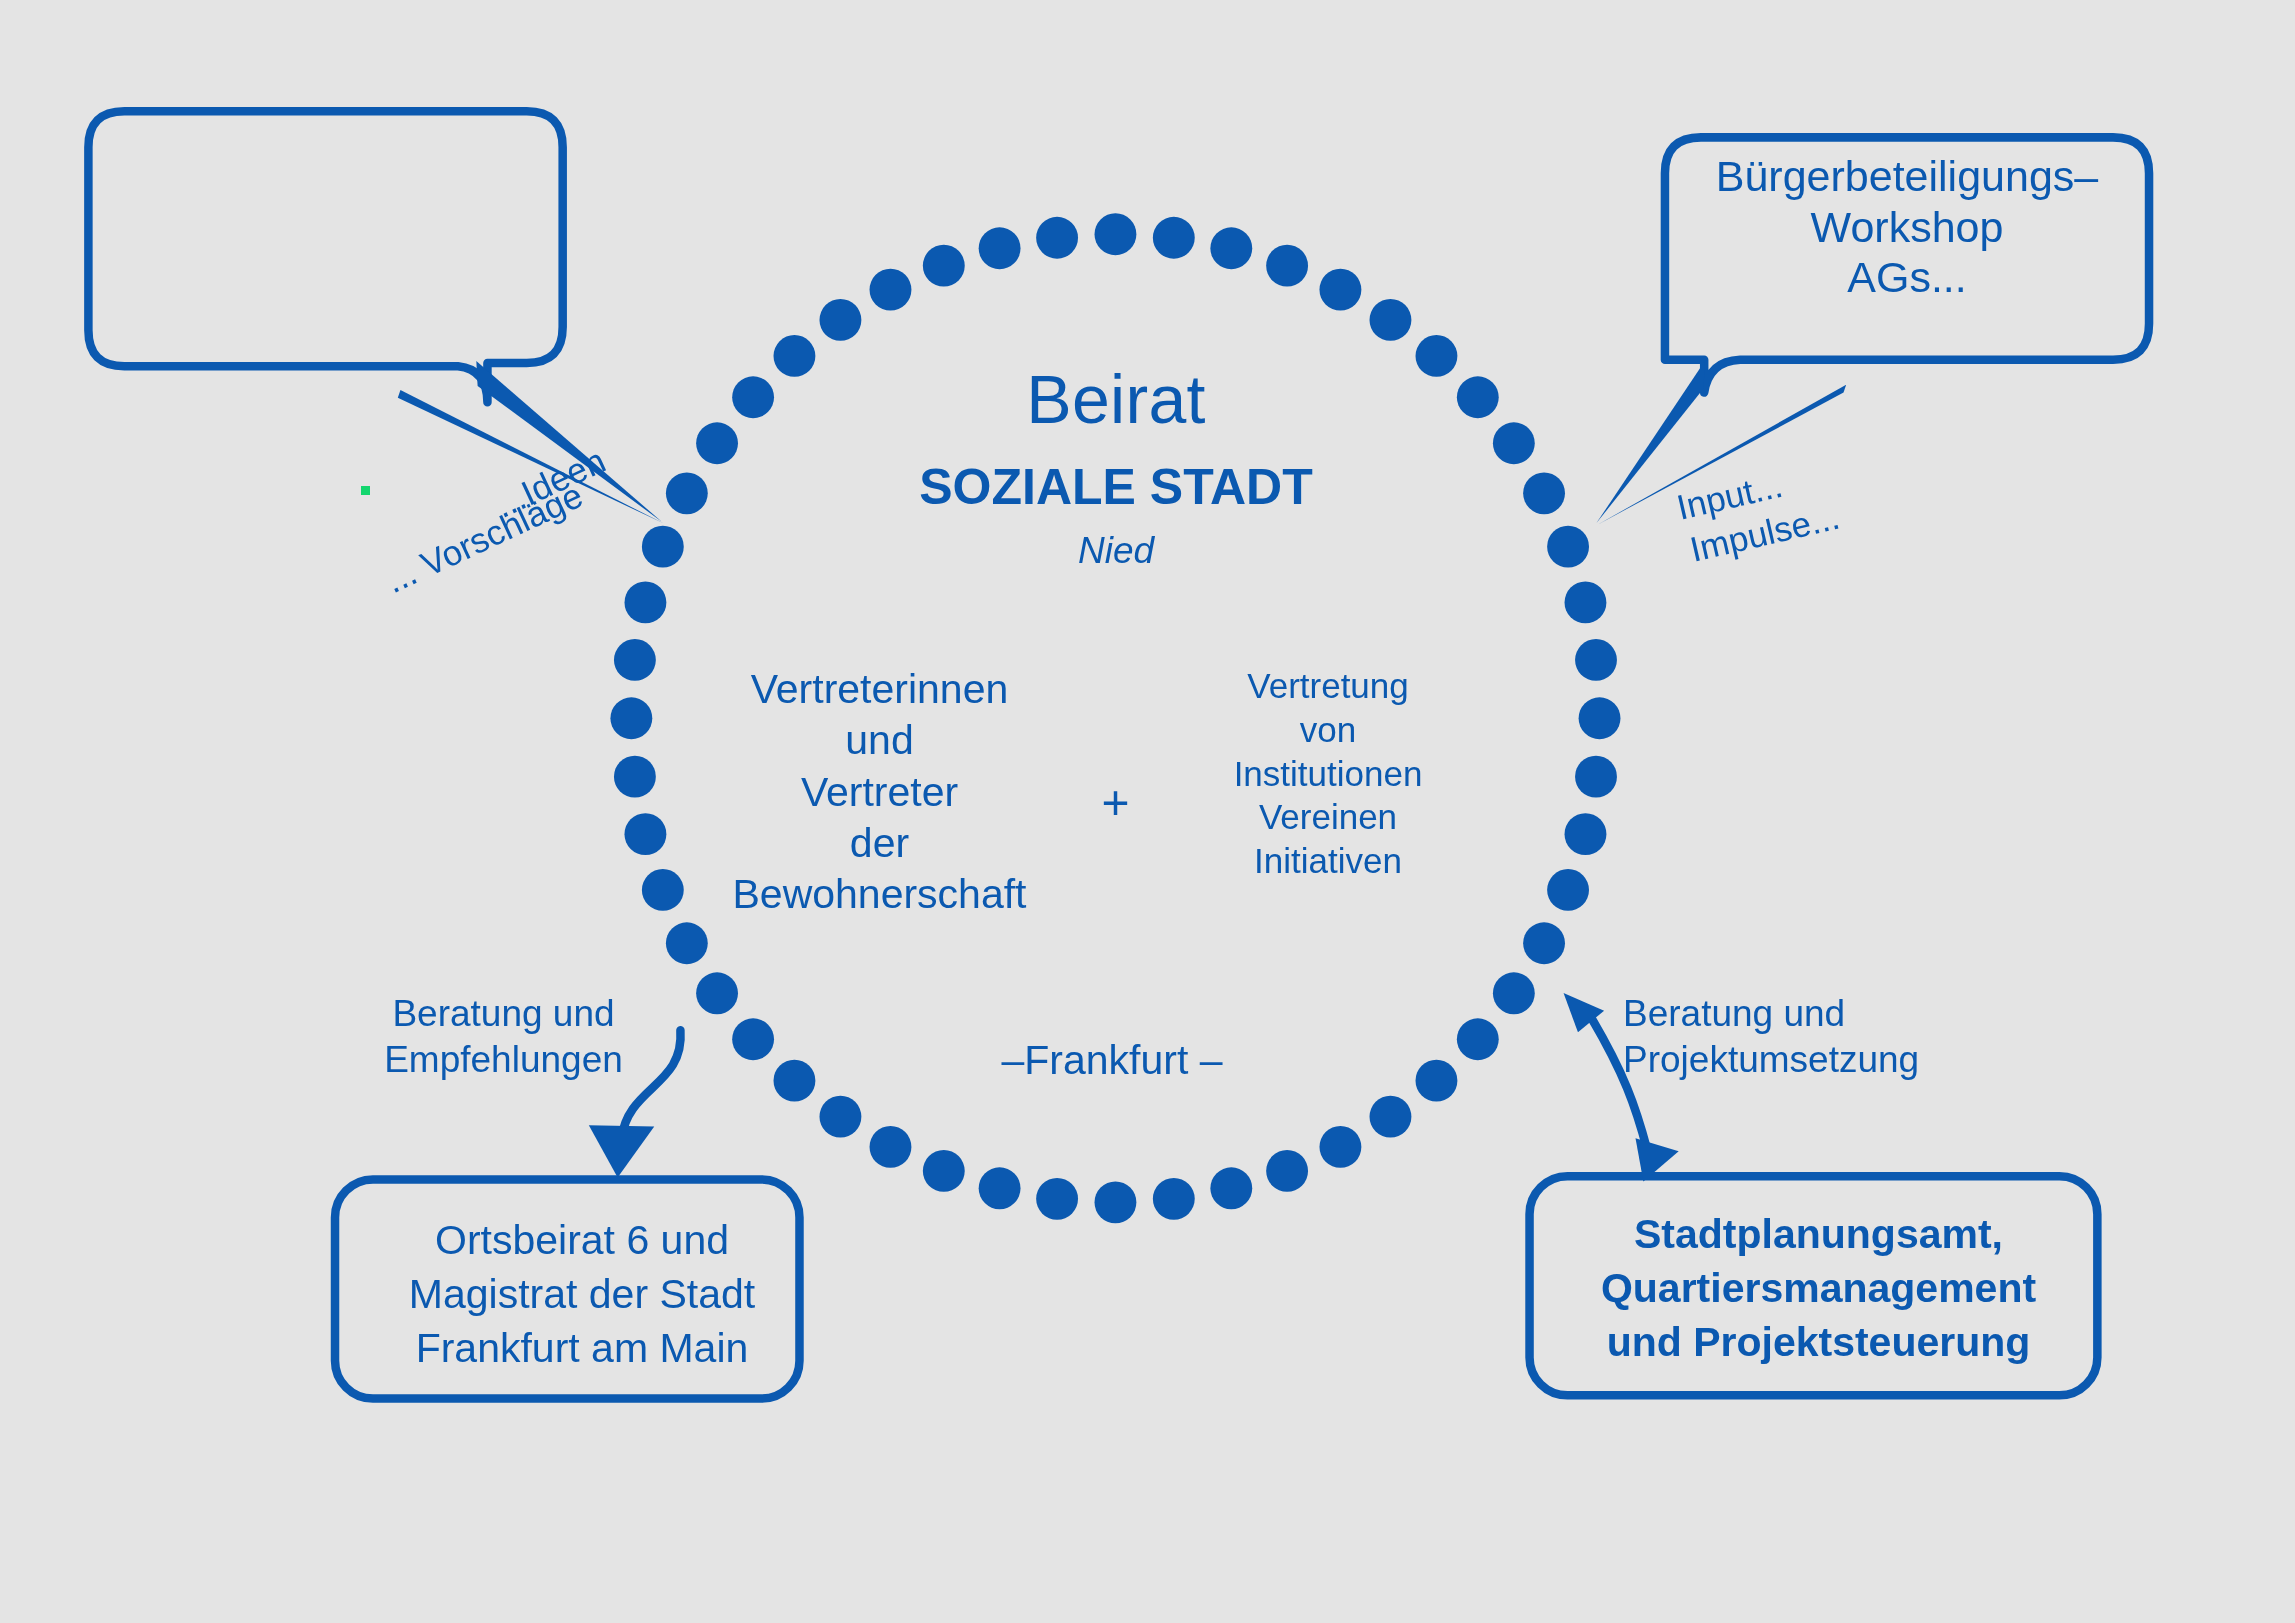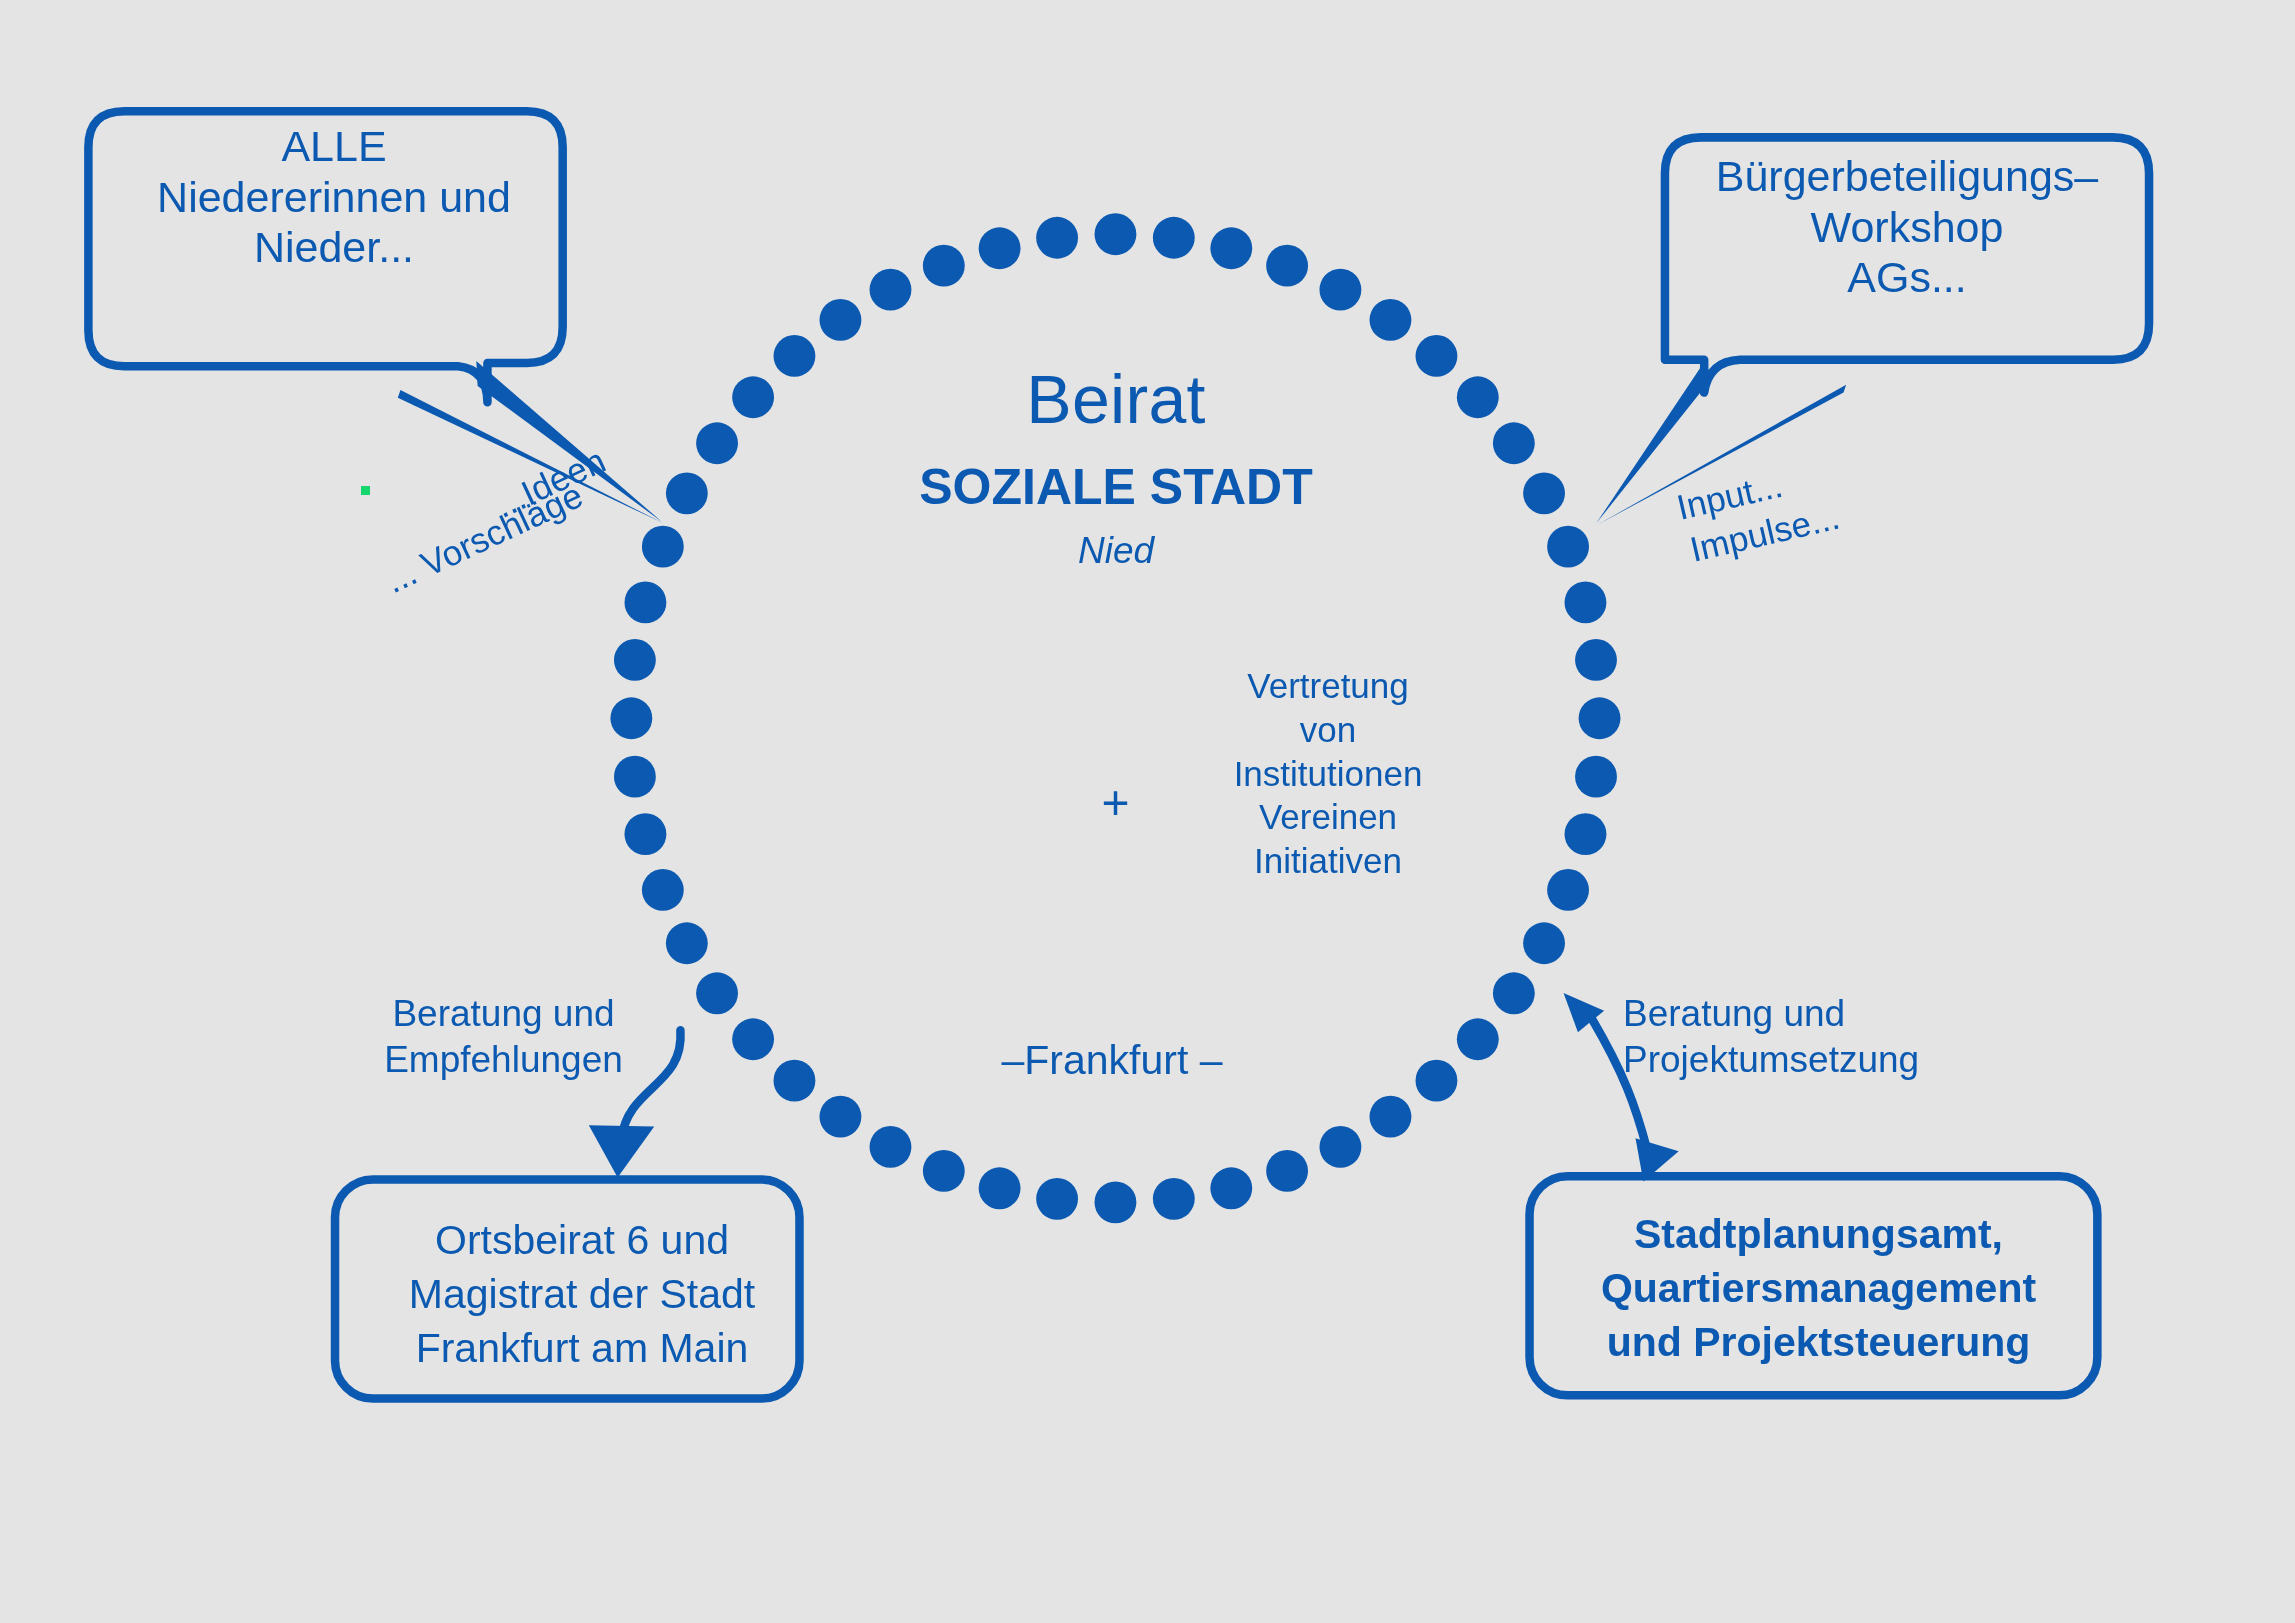--- a/index.html
+++ b/index.html
@@ -149,31 +149,33 @@
     <path class="stroke-blue" d="M 1040 1575 C 1046 1660 960 1660 950 1740"></path>
     <path class="fill-blue" d="M 900 1720 L 1000 1722 L 944 1800 Z"></path>
 
     <rect class="stroke-blue" x="2338" y="1798" rx="58" ry="58" width="868" height="335"></rect>
 
     <path class="stroke-blue" d="M 2432 1555 C 2482 1640 2500 1690 2518 1758"></path>
     <path class="fill-blue" d="M 2390 1518 L 2452 1545 L 2412 1578 Z"></path>
     <path class="fill-blue" d="M 2500 1740 L 2566 1760 L 2512 1806 Z"></path>
   </svg>
 
-  <div class="txt" id="bubble-tl-text">ALLE
-Niedererinnen und
-Nieder...</div>
   <div class="txt" id="bubble-tr-text">Bürgerbeteiligungs–
 Workshop
 AGs...</div>
 
   <div class="txt" id="beirat">Beirat</div>
   <div class="txt" id="soziale">SOZIALE STADT</div>
   <div class="txt" id="nied">Nied</div>
 
+  <div class="txt" id="col-left">Vertreterinnen
+und
+Vertreter
+der
+Bewohnerschaft</div>
   <div class="txt" id="plus">+</div>
   <div class="txt" id="col-right">Vertretung
 von
 Institutionen
 Vereinen
 Initiativen</div>
   <div class="txt" id="stimmrecht">–Frankfurt  –</div>
 
   <div class="green-dot"></div>
   <div class="txt" id="ann-ideen">...Ideen</div>

